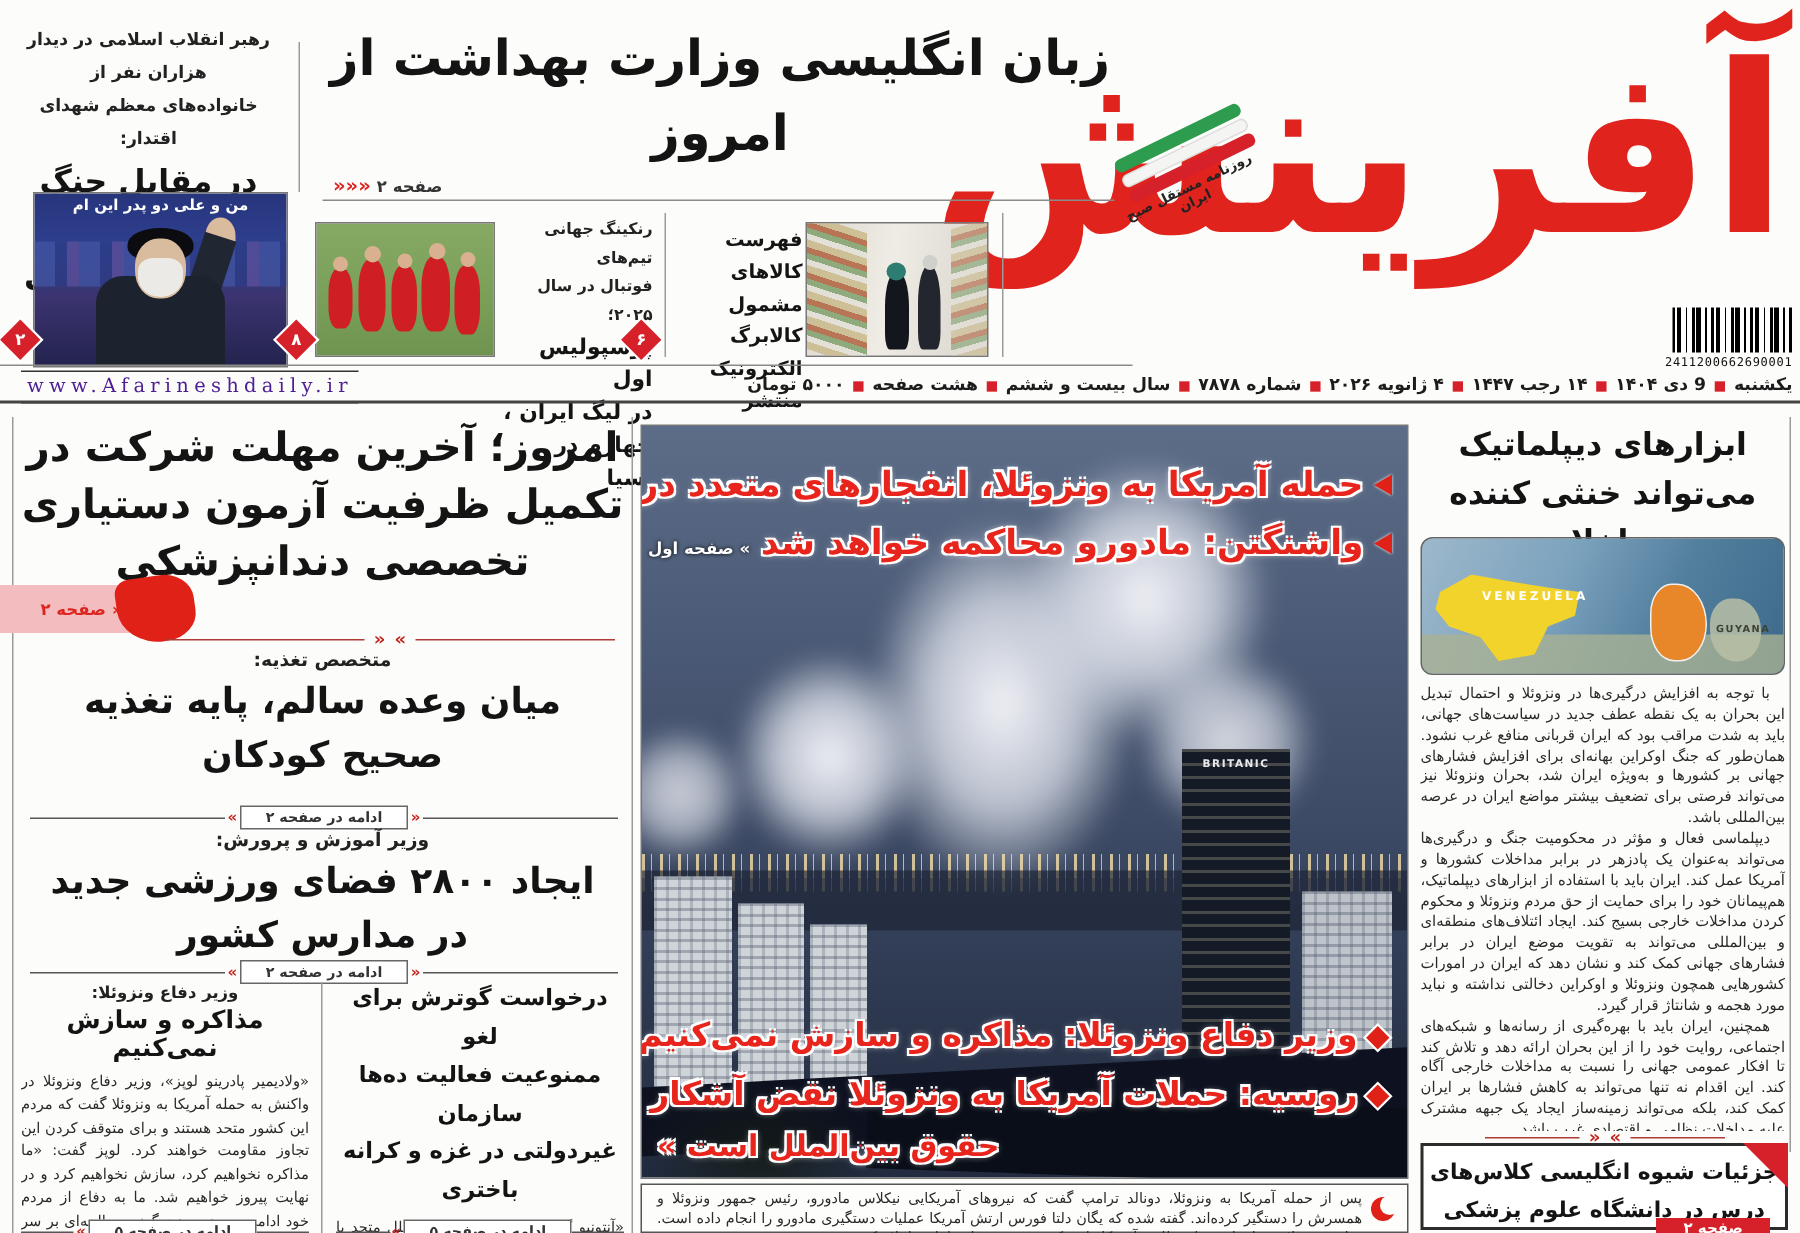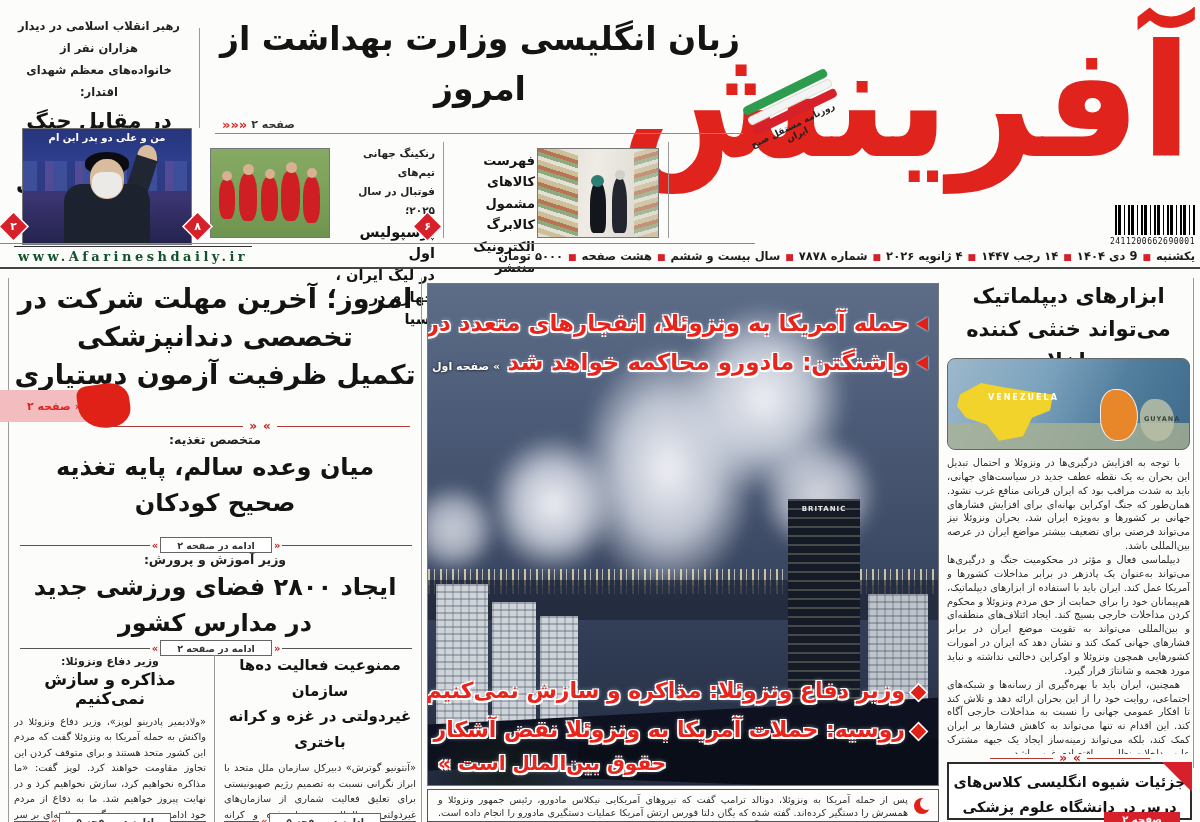--- a/index.html
+++ b/index.html
@@ -87,21 +87,21 @@
   .continue-box { border:1px solid #666; background:#fff; font-size:9.5px; font-weight:bold; color:#333; padding:1.5px 16px; white-space:nowrap; }
   .continue-wrap .g { color:#c3201c; font-size:10px; font-weight:bold; padding:0 2px; }
   .pink-ribbon { position:absolute; background:#f3bdc0; display:flex; align-items:center; }
   .jar-blob { position:absolute; right:-26px; top:-6px; width:52px; height:44px; background:#e02118; border-radius:10px 40% 40% 55%; transform:rotate(-8deg); }
   .promo-box { position:absolute; border:2px solid #2c2c2c; background:#fff; }
   .promo-tri { position:absolute; right:-2px; top:-2px; width:0; height:0; border-left:30px solid transparent; border-top:30px solid #d6212b; }
   .promo-tag { position:absolute; right:10px; bottom:-9px; background:#d6212b; color:#fff; font-size:10px; font-weight:bold; padding:2px 18px; }
   .caption-box { position:absolute; border:1.5px solid #555; background:#fdfdfb; padding:4px 30px 4px 10px; }
   .crescent { position:absolute; right:8px; top:8px; width:16px; height:16px; background:#e02118; border-radius:50%; }
   .crescent::after { content:""; position:absolute; left:6px; top:-1px; width:13px; height:13px; background:#fdfdfb; border-radius:50%; }
-  .website { font-family:"DejaVu Serif", serif; font-weight:bold; font-size:13px; letter-spacing:3.5px; color:#14532d; direction:ltr; border-top:1.5px solid #333; border-bottom:1.5px solid #333; padding:2px 4px 3px; }
+  .website { font-family:"DejaVu Serif", serif; font-weight:normal; font-size:13px; letter-spacing:3.5px; color:#4c1d95; direction:ltr; border-top:1.5px solid #333; border-bottom:1.5px solid #333; padding:2px 4px 3px; }
   .dateline-row { position:absolute; font-size:11.5px; font-weight:bold; color:#1c1c1c; white-space:nowrap; }
   .dateline-row .sq { color:#d6212b; font-size:9px; padding:0 5px; }
 </style>
 </head>
 <body>
 
 <div class="page">
 
   <div class="abs" style="left:0;top:0;width:1200px;height:268px;">
 
@@ -214,22 +214,22 @@
     </div>
     <div class="hrule dark" style="left:0; top:267px; width:1200px;"></div>
   </div>
 
   <div class="vrule" style="left:8px; top:278px; height:544px;"></div>
   <div class="vrule" style="left:421px; top:278px; height:544px;"></div>
 
   <div class="abs" style="left:14px; top:280px; width:402px; height:118px;">
     <div class="headline" style="font-size:27px; line-height:1.4;">
       <div>امروز؛ آخرین مهلت شرکت در</div>
+      <div>تکمیل ظرفیت آزمون دستیاری</div>
       <div>تخصصی دندانپزشکی</div>
-      <div>تکمیل ظرفیت آزمون دستیاری</div>
     </div>
   </div>
   <div class="pink-ribbon" style="left:0; top:390px; width:104px; height:32px;">
     <span class="chev" style="font-size:11px; margin-right:8px;">«««</span>
     <span class="red" style="font-size:11px; font-weight:bold; margin-right:4px;">صفحه ۲</span>
     <div class="jar-blob"></div>
   </div>
   <div class="ornament" style="left:110px; top:420px; width:300px;">
     <div class="line"></div>
     <span class="g">»</span>
@@ -276,20 +276,21 @@
     <div class="continue-wrap" style="left:0; right:0; top:158px;">
       <div class="line"></div>
       <span class="continue-box">ادامه در صفحه ۵</span>
       <span class="g">»</span>
         <div class="line"></div>
     </div>
   </div>
 
   <div class="abs" style="left:224px; top:653px; width:192px; height:169px; overflow:hidden;">
     <div class="headline" style="font-size:15px; line-height:1.7;">
+      <div>درخواست گوترش برای لغو</div>
       <div>ممنوعیت فعالیت ده‌ها سازمان</div>
       <div>غیردولتی در غزه و کرانه باختری</div>
     </div>
     <div class="bodytext" style="font-size:9.8px; line-height:1.6; margin-top:5px;">«آنتونیو گوترش» دبیرکل سازمان ملل متحد با ابراز نگرانی نسبت به تصمیم رژیم صهیونیستی برای تعلیق فعالیت شماری از سازمان‌های غیردولتی بین‌المللی در نوار غزه و کرانه باختری، از تل‌آویو خواست این تصمیم را فوراً لغو کند.</div>
     <div class="continue-wrap" style="left:0; right:0; top:160px;">
       <div class="line"></div>
       <span class="continue-box">ادامه در صفحه ۵</span>
       <span class="g">»</span>
         <div class="line"></div>
     </div>

